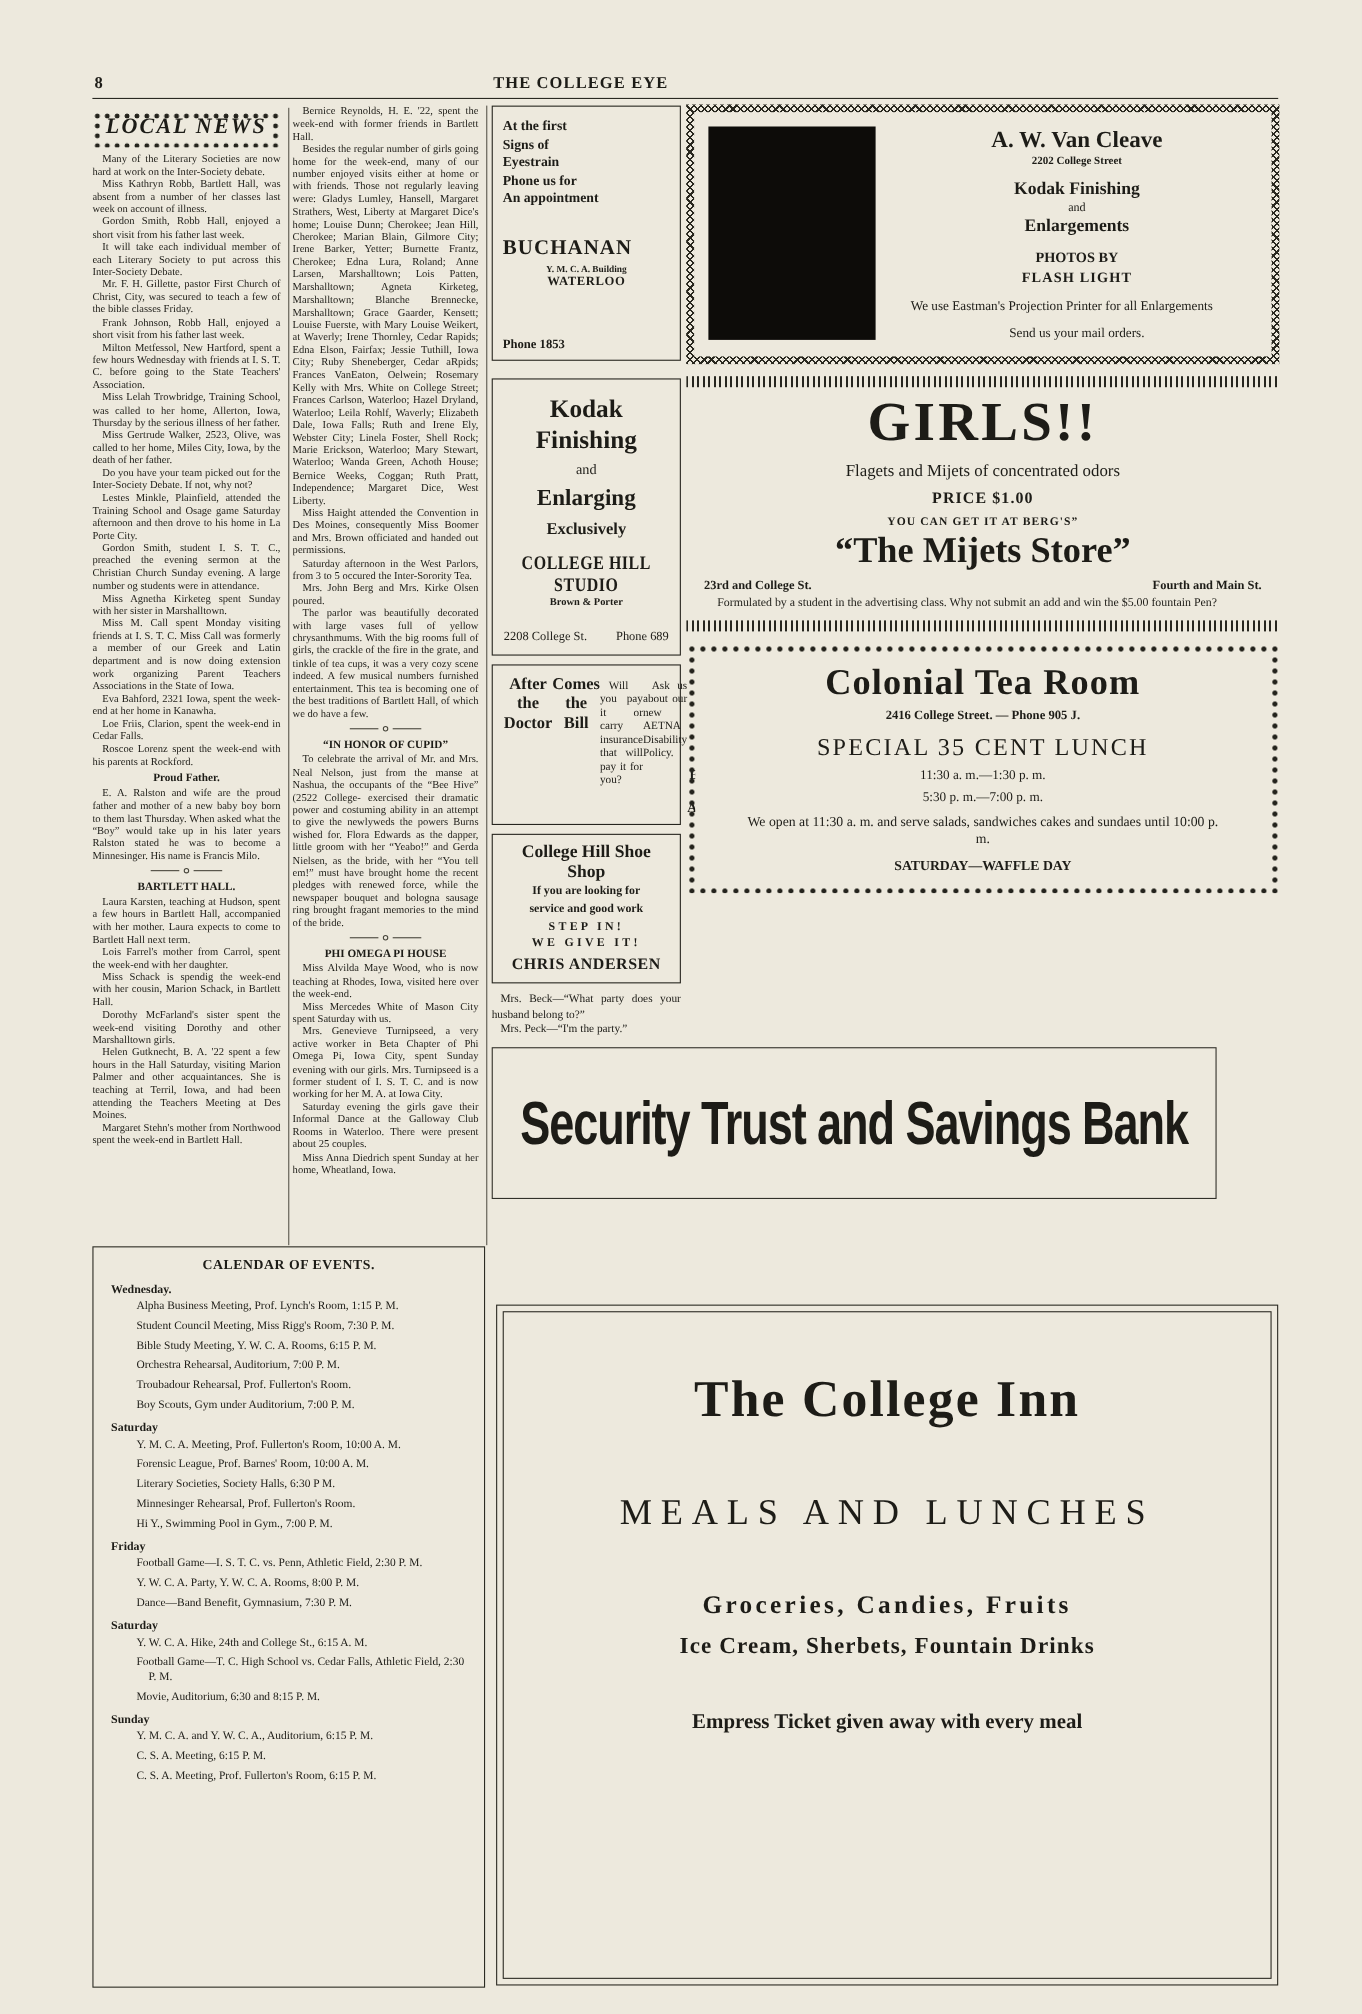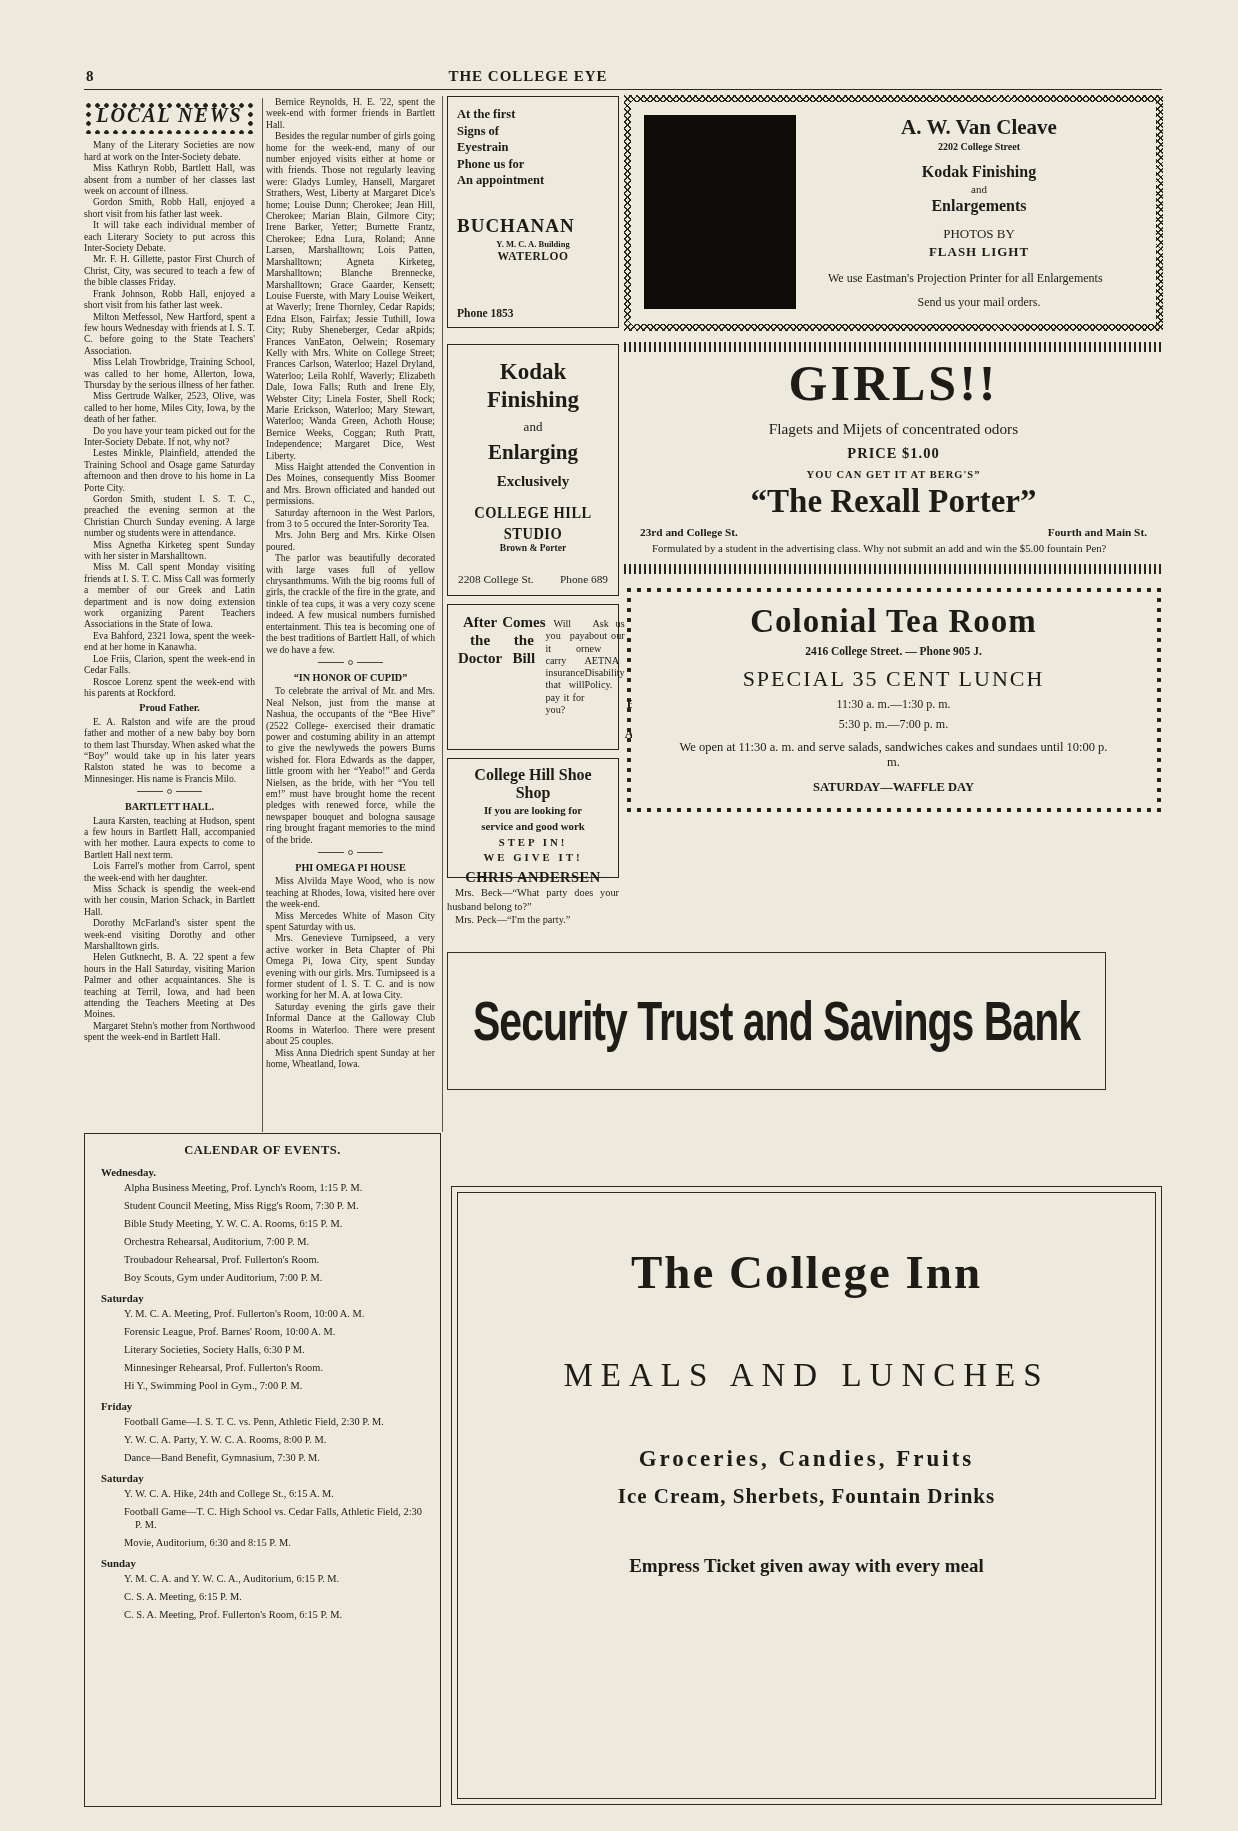--- a/index.html
+++ b/index.html
@@ -46,21 +46,21 @@
   .studio-name { font-size:14.5px; font-weight:bold; letter-spacing:0.5px; margin-top:16px; transform:scaleY(1.2); }
   .studio-sub { font-size:9.5px; font-weight:bold; margin-top:3px; }
   .studio-addr { display:flex; justify-content:space-between; font-size:11.3px; margin-top:auto; padding:0 1px; }
 
   .smith { height:146px; padding:8px 10px 7px; text-align:center; display:flex; margin-bottom:8px; }
   .smith-head { font-weight:bold; font-size:15px; line-height:18px; }
   .smith-body { font-size:10.2px; line-height:12.3px; text-align:justify; margin-top:5px; text-indent:8px; }
   .smith-name { font-weight:bold; font-size:12.3px; margin-top:auto; }
   .smith-office, .smith-phone { font-size:10.2px; line-height:12px; }
 
-  .shoe { height:120px; padding:7px 8px; text-align:center; margin-bottom:8px; }
+  .shoe { height:136px; padding:7px 8px; text-align:center; margin-bottom:8px; }
   .shoe-name { font-weight:bold; font-size:16px; }
   .shoe-line { font-weight:bold; font-size:10.8px; line-height:13.5px; margin-top:2px; }
   .shoe-step { font-weight:bold; font-size:10.8px; letter-spacing:3px; margin-top:3px; }
   .shoe-owner { font-weight:bold; font-size:14.5px; margin-top:6px; letter-spacing:0.5px; }
 
   .joke { margin-top:6px; }
   .joke p { font-size:10.3px; line-height:13.5px; text-align:justify; text-indent:8px; }
 
   
   #right { position:absolute; left:624px; top:95px; width:539px; }
@@ -68,21 +68,21 @@
       repeating-linear-gradient(45deg,#29281f 0 1.4px, transparent 1.4px 4.6px),
       repeating-linear-gradient(135deg,#29281f 0 1.4px, transparent 1.4px 4.6px); }
   .vancleave { background:#ede9dd; display:flex; gap:16px; padding:13px 10px 10px 13px; height:222px; }
   .photo-block { width:152px; height:194px; background:#0d0c09; flex:none; }
   .vc-right { flex:1; text-align:center; display:flex; flex-direction:column; }
   .vc-name { font-size:21px; font-weight:bold; }
   .vc-addr { font-size:10px; font-weight:bold; margin-top:1px; }
   .vc-kodak { font-size:16px; font-weight:bold; margin-top:11px; }
   .vc-and { font-size:11px; margin-top:2px; }
   .vc-enl { font-size:16px; font-weight:bold; margin-top:2px; }
-  .vc-photos { font-size:13px; font-weight:normal; margin-top:11px; }
+  .vc-photos { font-size:13px; font-weight:bold; margin-top:11px; }
   .vc-flash { font-size:13px; font-weight:bold; letter-spacing:1px; margin-top:2px; }
   .vc-body { font-size:12px; line-height:15px; margin-top:11px; padding:0 16px; text-align:justify; }
   .vc-mail { font-size:12px; margin-top:9px; }
 
   .girls { margin-top:11px; }
   .comb { height:10px; background:repeating-linear-gradient(90deg,#27261f 0 1.8px, transparent 1.8px 5px); }
   .girls-body { padding:2px 16px 8px; }
   .girls-title { text-align:center; font-size:50px; font-weight:bold; letter-spacing:3px; }
   .girls-text { font-size:16.3px; line-height:20.5px; margin-top:2px; }
   .girls-sub { text-align:center; font-size:15.3px; margin-top:8px; }
@@ -262,21 +262,21 @@
       </div>
     </div>
 
     <div class="girls">
       <div class="comb"></div>
       <div class="girls-body">
         <div class="girls-title">GIRLS!!</div>
         <div class="girls-sub">Flagets and Mijets of concentrated odors</div>
         <div class="girls-price">PRICE $1.00</div>
         <div class="girls-get">YOU CAN GET IT AT BERG'S”</div>
-        <div class="girls-store">“The Rexall Porter”</div>
+        <div class="girls-store">“The Mijets Store”</div>
         <div class="girls-addr">
           <span>23rd and College St.</span>
           <span>Fourth and Main St.</span>
         </div>
         <div class="girls-note">Formulated by a student in the advertising class.  Why not submit an add and win the $5.00 fountain Pen?</div>
       </div>
       <div class="comb"></div>
     </div>
 
     <div class="dot-frame">

